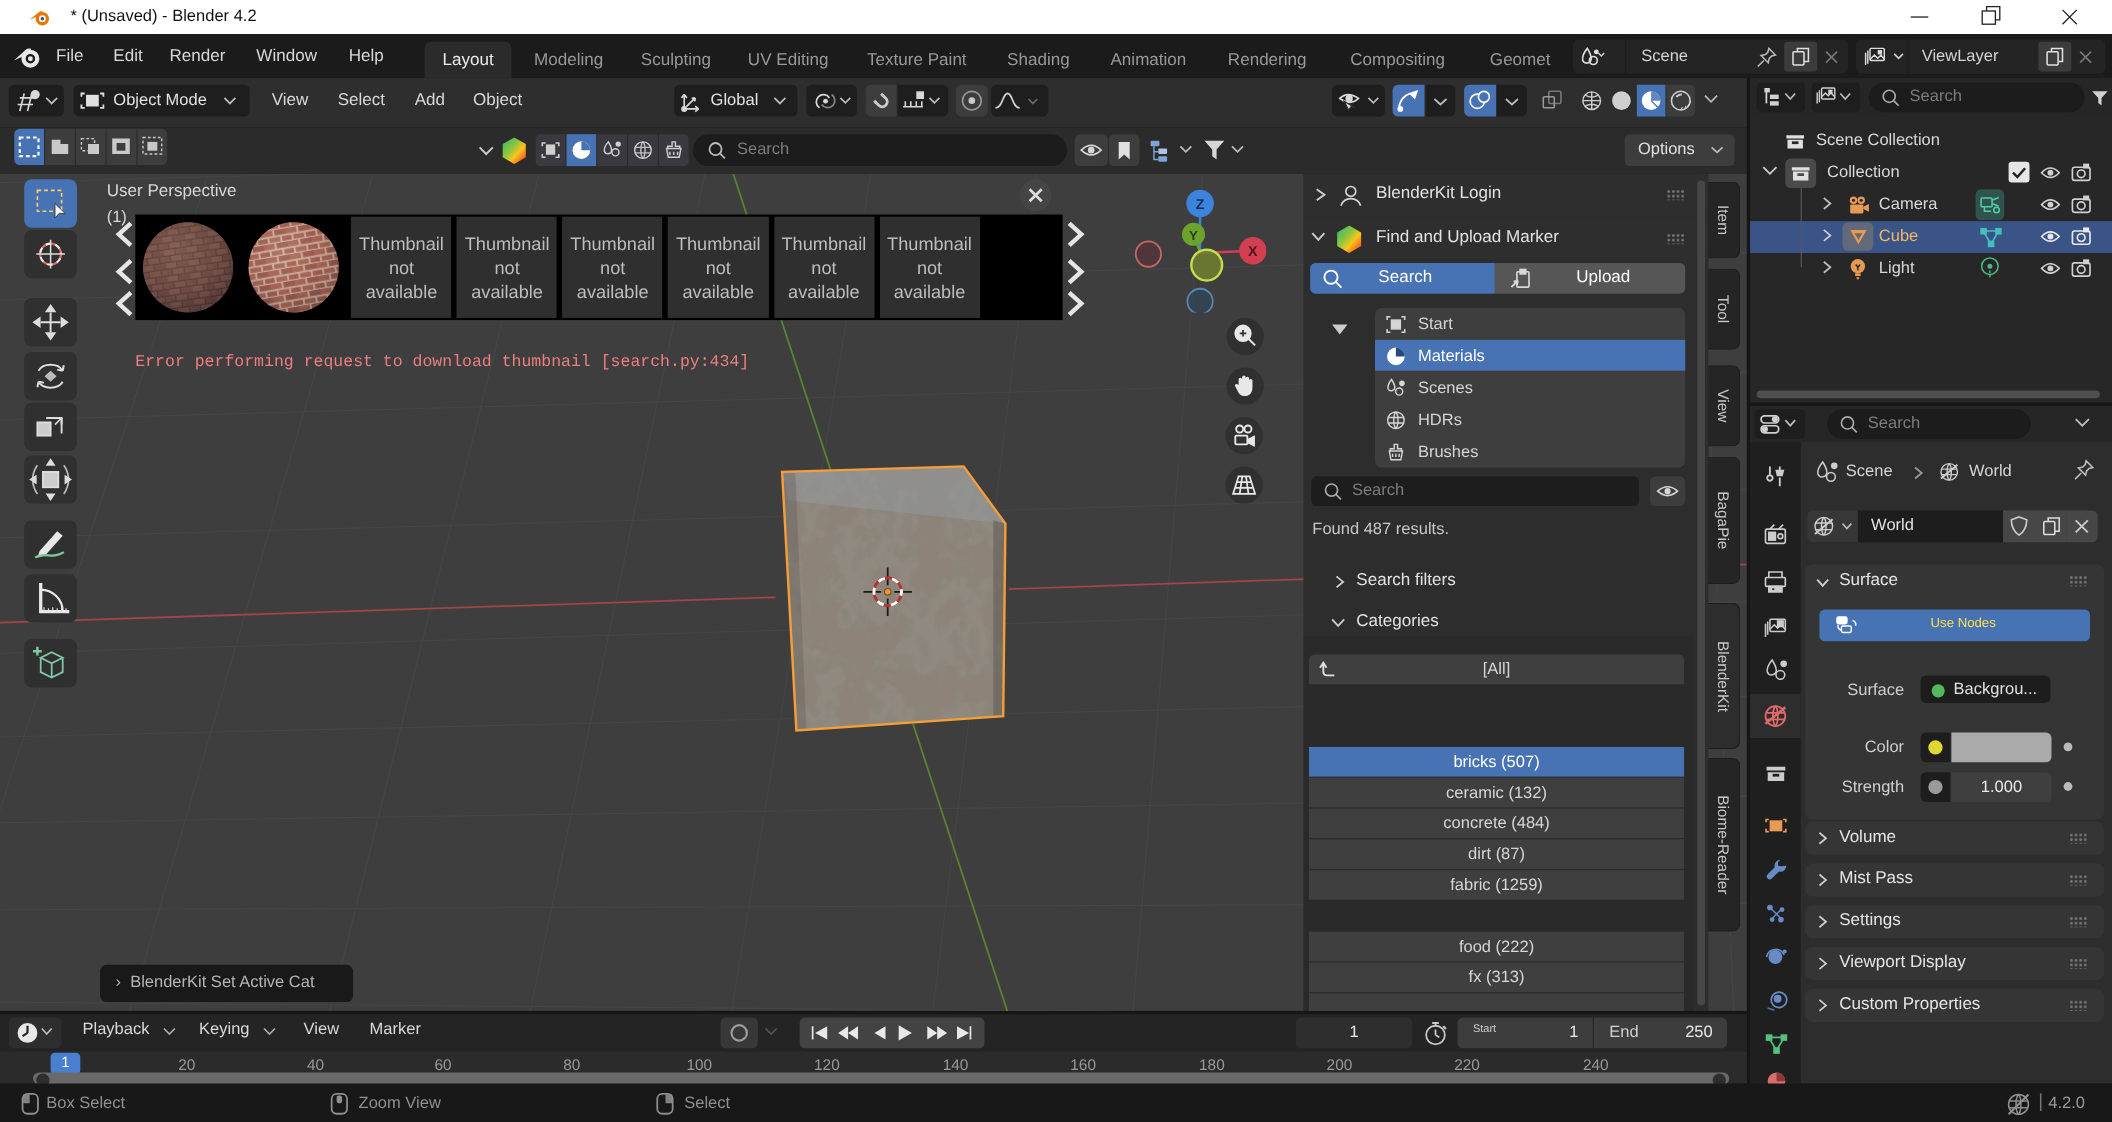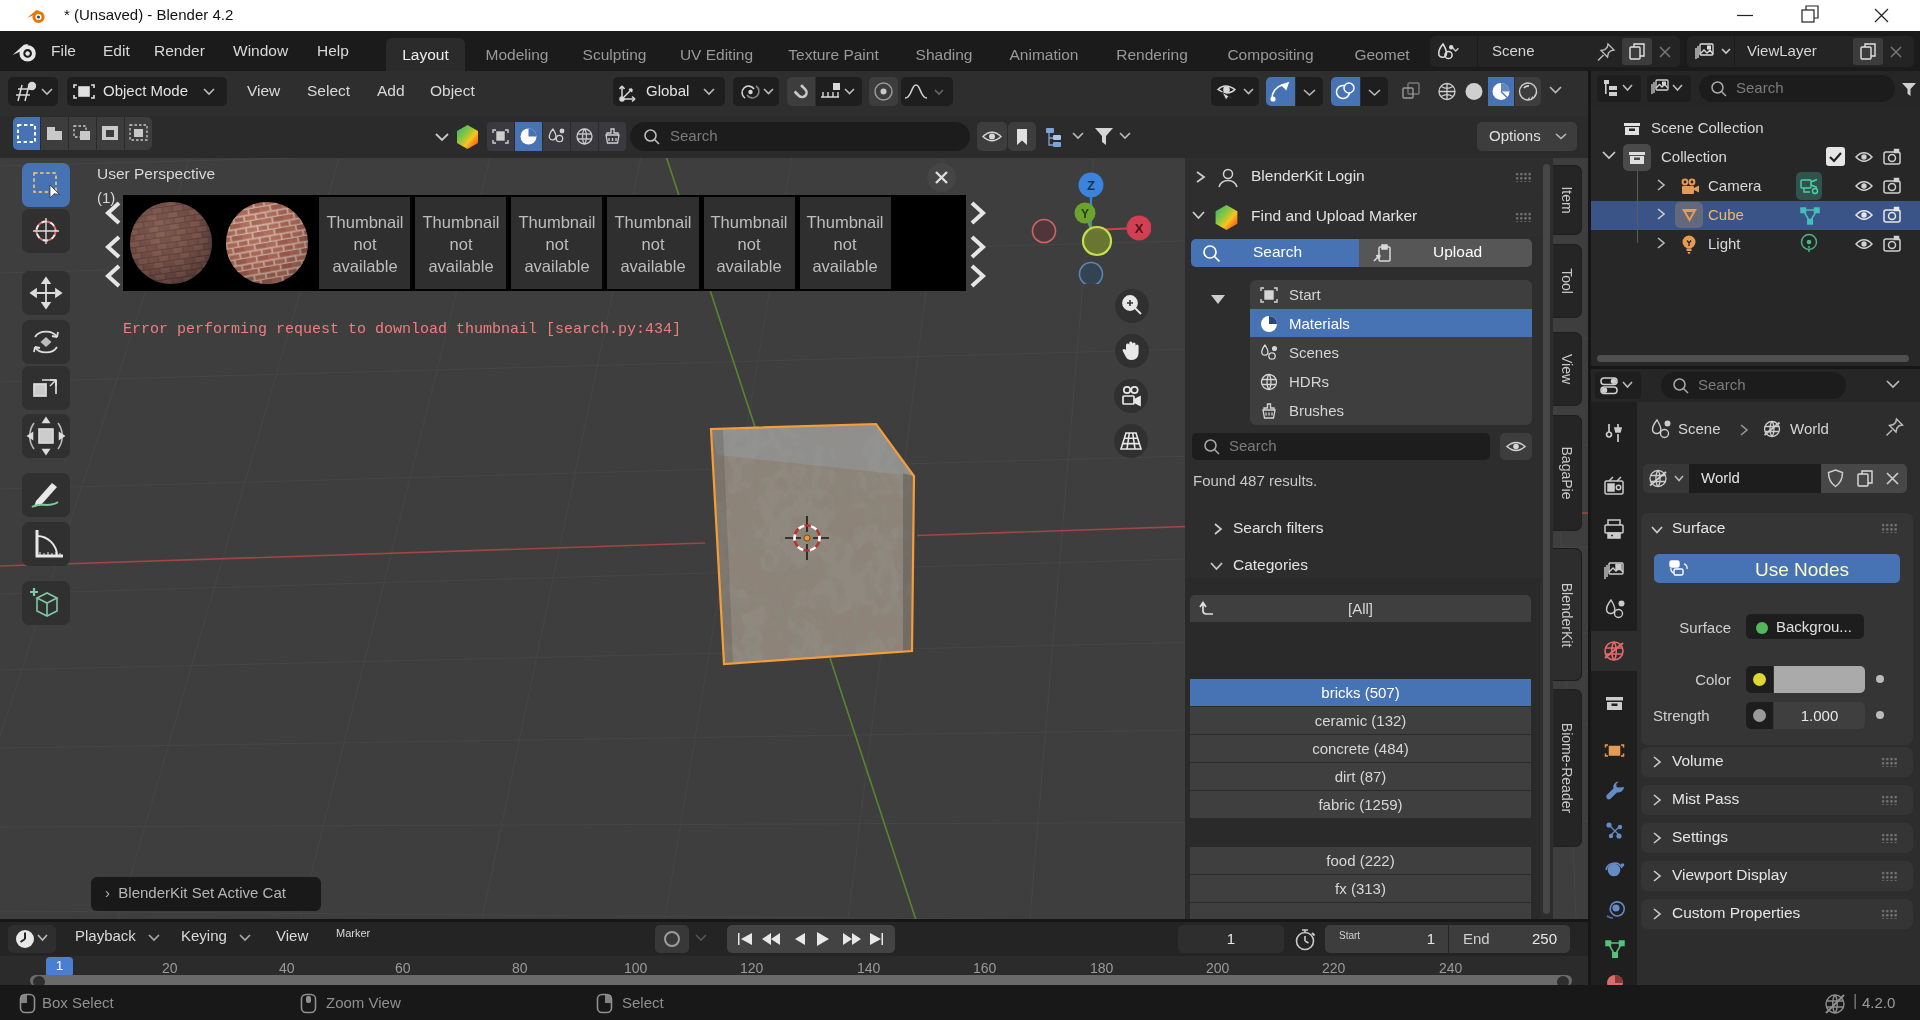--- a/index.html
+++ b/index.html
@@ -1235,34 +1235,34 @@
       <div class="abs" style="left:31px;top:6px">Surface</div>
       <div class="grip" style="left:240px;top:10px"></div>
       <div class="abs" style="left:13px;top:41px;width:246px;height:29px;background:#4772b3;border-radius:5px">
         <svg class="abs" style="left:14px;top:5px" width="22" height="19" viewBox="0 0 22 19">
             <g fill="none" stroke="#fff" stroke-width="1.4">
               <rect x="2" y="2" width="9" height="6" rx="1.5" fill="#fff"></rect>
               <rect x="6" y="10" width="9" height="6" rx="1.5"></rect>
               <path d="M16 5 a4 4 0 0 1 3 5 M6 14 a4 4 0 0 1 -3-5" opacity=".9"></path>
             </g>
           </svg>
-        <div class="abs" style="left:101px;top:5px;color:#fef9c3;font-size:19px">Use Nodes</div>
+        <div class="abs" style="left:101px;top:5px;color:#fde047;font-size:12px">Use Nodes</div>
       </div>
       <div class="abs" style="left:0px;top:106px;color:#cfcfcf;font-size:15px;width:90px;text-align:right">Surface</div>
       <div class="abs" style="left:105px;top:101px;width:118px;height:25px;background:#1d1d1d;border-radius:5px">
         <circle class="abs" style="left:10px;top:8px;width:12px;height:12px;background:#53b85c;border-radius:50%;position:absolute"></circle>
         <div class="abs" style="left:30px;top:4px;color:#e0e0e0;font-size:15px">Backgrou...</div>
       </div>
       <div class="abs" style="left:0px;top:158px;color:#cfcfcf;font-size:15px;width:90px;text-align:right">Color</div>
       <div class="abs" style="left:105px;top:153px;width:27px;height:27px;background:#1d1d1d;border-radius:5px 0 0 5px">
         <div class="abs" style="left:7px;top:7px;width:13px;height:13px;background:#e0d832;border-radius:50%"></div>
       </div>
       <div class="abs" style="left:133px;top:153px;width:91px;height:27px;background:#aaaaaa;border-radius:0 5px 5px 0"></div>
       <div class="abs" style="left:235px;top:162px;width:8px;height:8px;background:#bbb;border-radius:50%"></div>
-      <div class="abs" style="left:12px;top:194px;color:#cfcfcf;font-size:15px;width:90px;">Strength</div>
+      <div class="abs" style="left:0px;top:194px;color:#cfcfcf;font-size:15px;width:90px;text-align:right">Strength</div>
       <div class="abs" style="left:105px;top:189px;width:27px;height:27px;background:#1d1d1d;border-radius:5px 0 0 5px">
         <div class="abs" style="left:7px;top:7px;width:13px;height:13px;background:#9a9a9a;border-radius:50%"></div>
       </div>
       <div class="abs" style="left:133px;top:189px;width:91px;height:27px;background:#3f3f3f;border-radius:0 5px 5px 0">
         <div class="abs" style="left:0;top:5px;width:91px;text-align:center;color:#e8e8e8;font-size:15px">1.000</div>
       </div>
       <div class="abs" style="left:235px;top:198px;width:8px;height:8px;background:#bbb;border-radius:50%"></div>
     </div>
     <div class="panel" style="top:378px;height:30px">
       <svg class="abs" style="left:10px;top:8px" width="13" height="14" viewBox="0 0 13 14">
@@ -1312,21 +1312,21 @@
     </div>
     <div class="abs" style="left:75px;top:5px;color:#dadada;font-size:15px">Playback</div>
     <svg class="abs" style="left:146px;top:10px" width="16" height="13" viewBox="0 0 16 13">
         <path d="M3 3 l5 5 5-5" stroke="#aaa" stroke-width="1.6" fill="none"></path>
       </svg>
     <div class="abs" style="left:181px;top:5px;color:#dadada;font-size:15px">Keying</div>
     <svg class="abs" style="left:237px;top:10px" width="16" height="13" viewBox="0 0 16 13">
         <path d="M3 3 l5 5 5-5" stroke="#aaa" stroke-width="1.6" fill="none"></path>
       </svg>
     <div class="abs" style="left:276px;top:5px;color:#dadada;font-size:15px">View</div>
-    <div class="abs" style="left:336px;top:5px;color:#dadada;font-size:11px">Marker</div>
+    <div class="abs" style="left:336px;top:5px;color:#dadada;font-size:15px">Marker</div>
 
     <div class="abs" style="left:655px;top:3px;width:34px;height:28px;background:#383838;border-radius:5px">
       <svg width="34" height="28" viewBox="0 0 34 28">
           <circle cx="17" cy="14" r="7" fill="none" stroke="#9d9d9d" stroke-width="2"></circle>
         </svg>
     </div>
     <svg class="abs" style="left:692px;top:9px" width="18" height="15" viewBox="0 0 18 15">
         <path d="M4 4 l5 5 5-5" stroke="#555" stroke-width="1.6" fill="none"></path>
       </svg>
     <div class="abs" style="left:727px;top:3px;width:168px;height:28px;background:#434343;border-radius:5px"></div>

